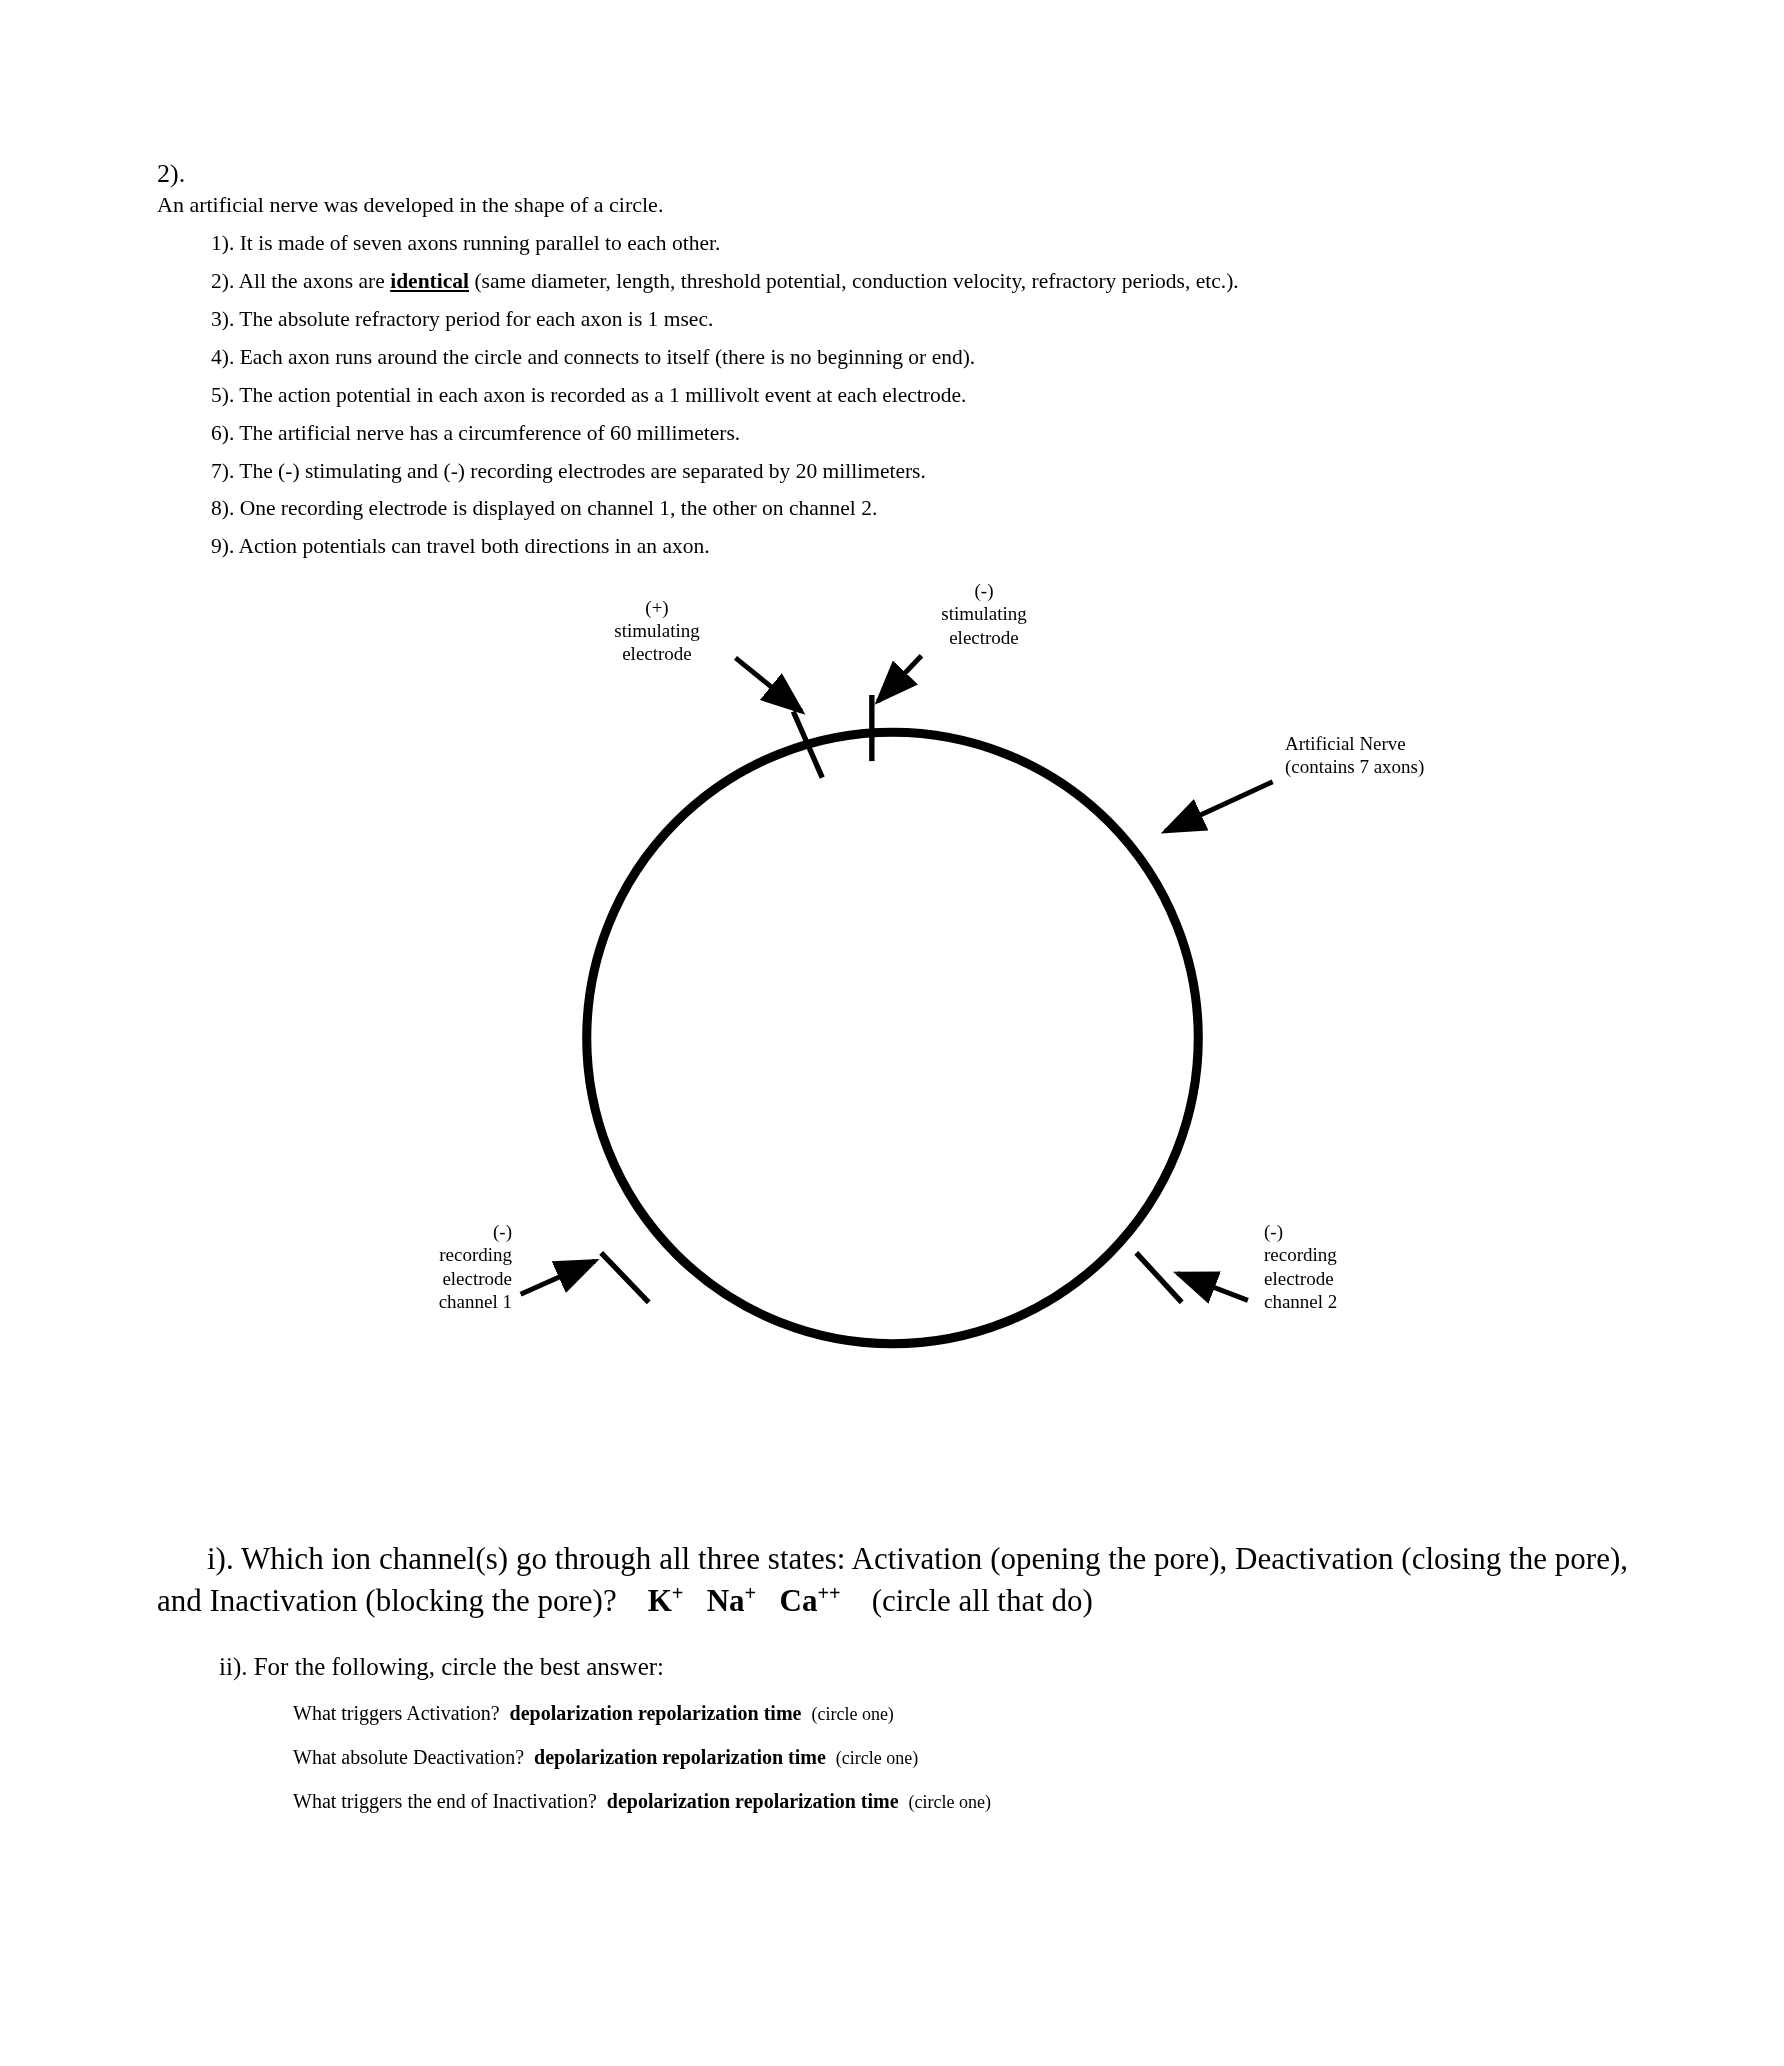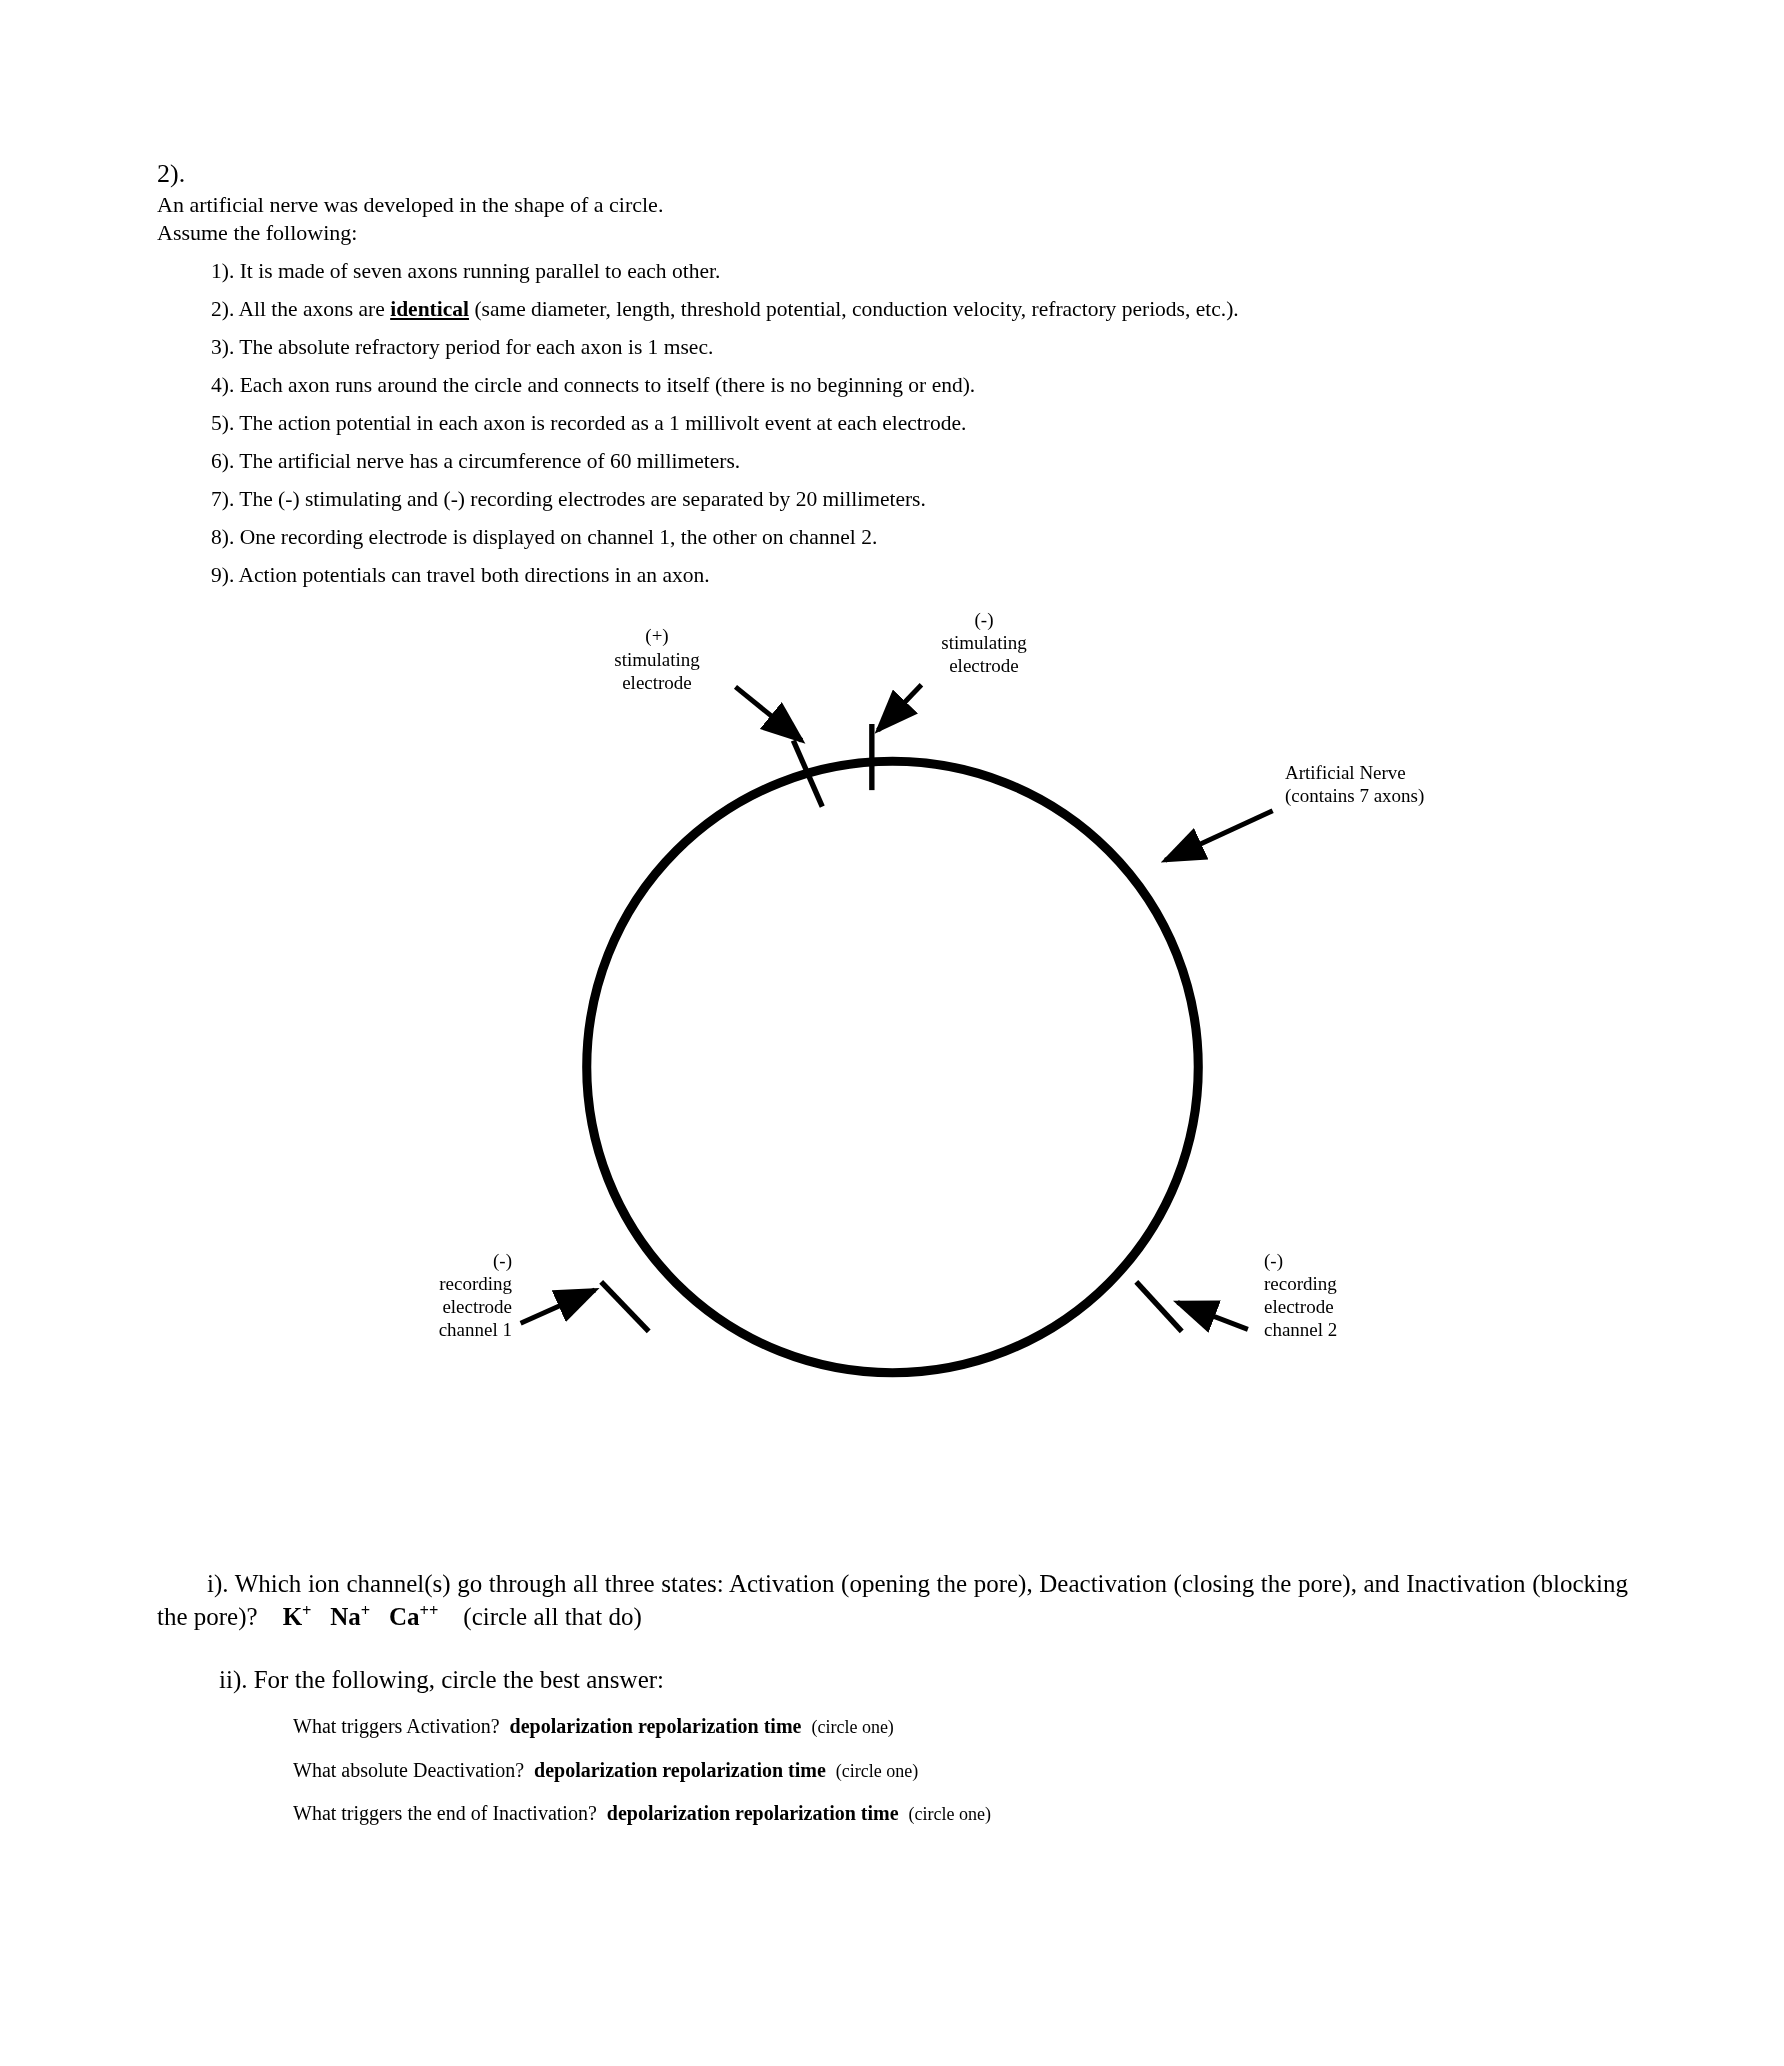--- a/index.html
+++ b/index.html
@@ -81,21 +81,21 @@
   .fig-label.right-al {
     text-align: right;
   }
   .section-a {
     margin-top: 50px;
     font-size: 25px;
     line-height: 1.34;
   }
   .part-i {
     margin-top: 4.1px;
-    font-size: 25px;
+    font-size: 31px;
     line-height: 1.34;
     text-align: justify;
   }
   .indent-i {
     display: inline-block;
     width: 50px;
   }
   .ions {
     font-weight: bold;
   }
@@ -127,21 +127,20 @@
   }
 </style>
 </head>
 <body>
 
 <div class="page">
   <div class="content">
 
     <div class="q-number">2).</div>
     <div class="q-line">An artificial nerve was developed in the shape of a circle.</div>
-    <div class="q-line">Assume the following:</div>
 
     <div class="assume-list">
       <div class="assume-item">
         <span class="num">1).</span>
         <span>It is made of seven axons running parallel to each other.</span>
       </div>
       <div class="assume-item">
         <span class="num">2).</span>
         <span>All the axons are </span><b><u class="ul">identical</u></b><span> (same diameter, length, threshold potential, conduction velocity, refractory periods, etc.).</span>
       </div>

